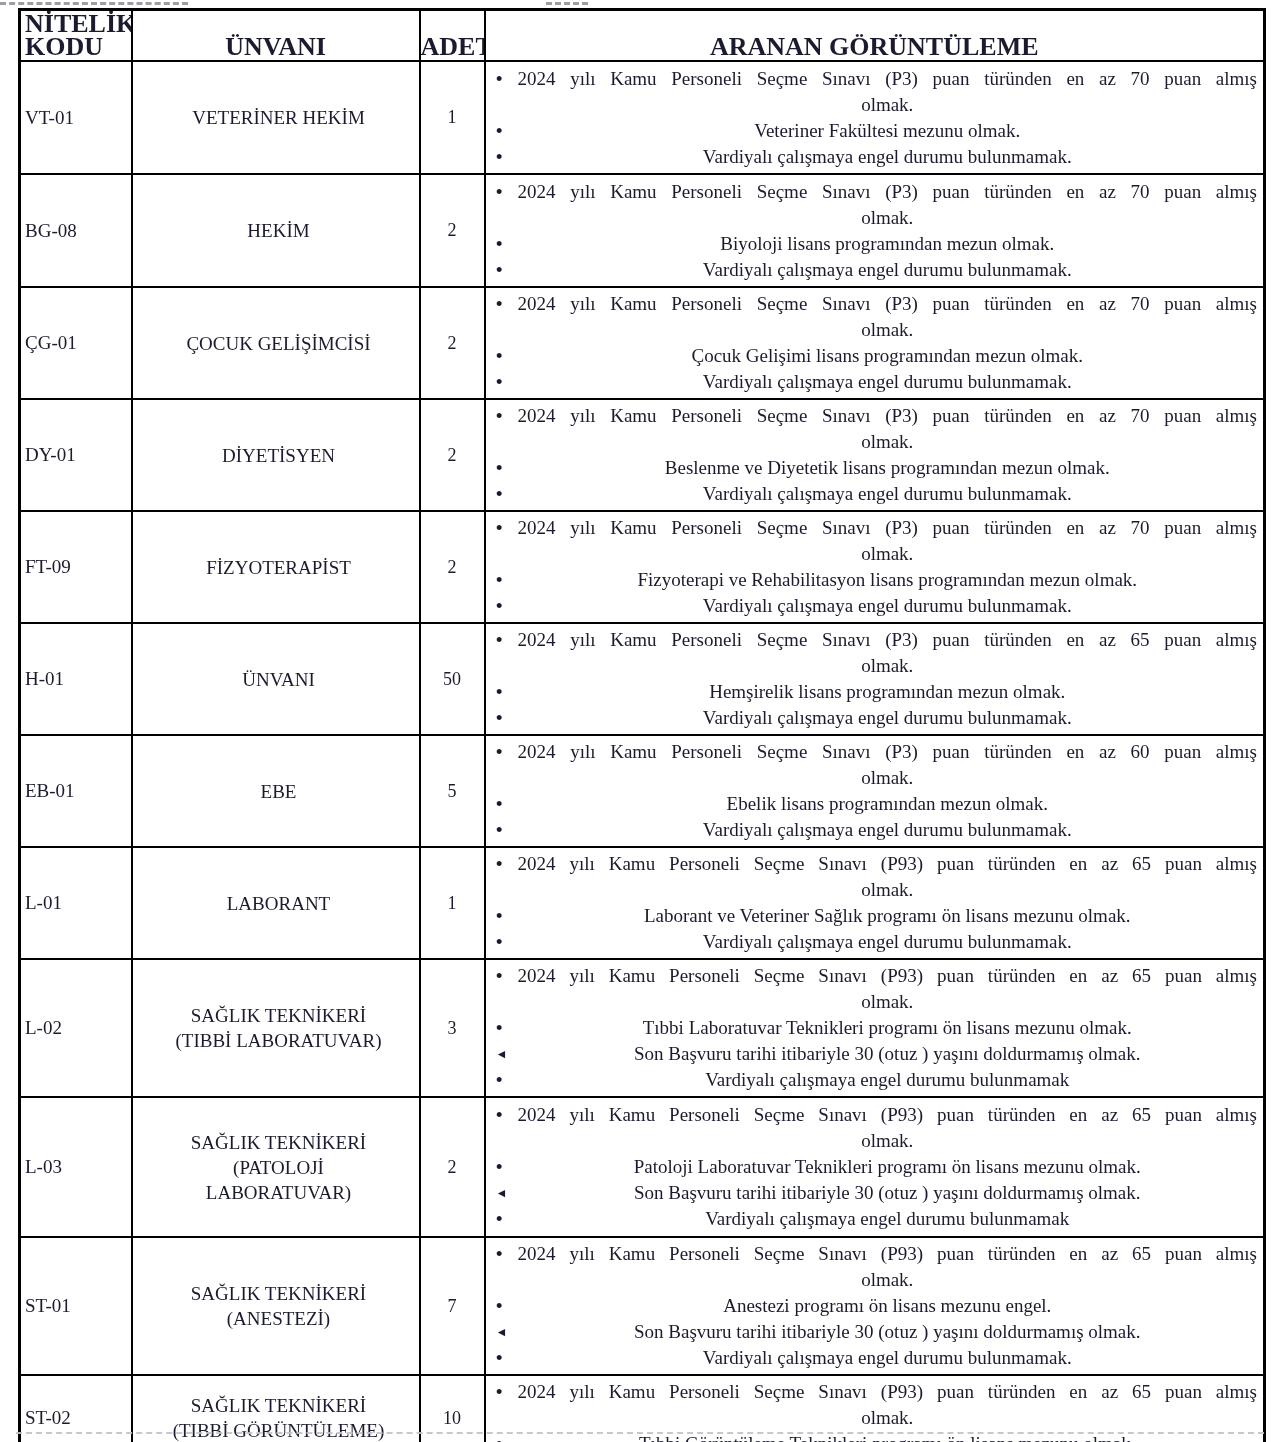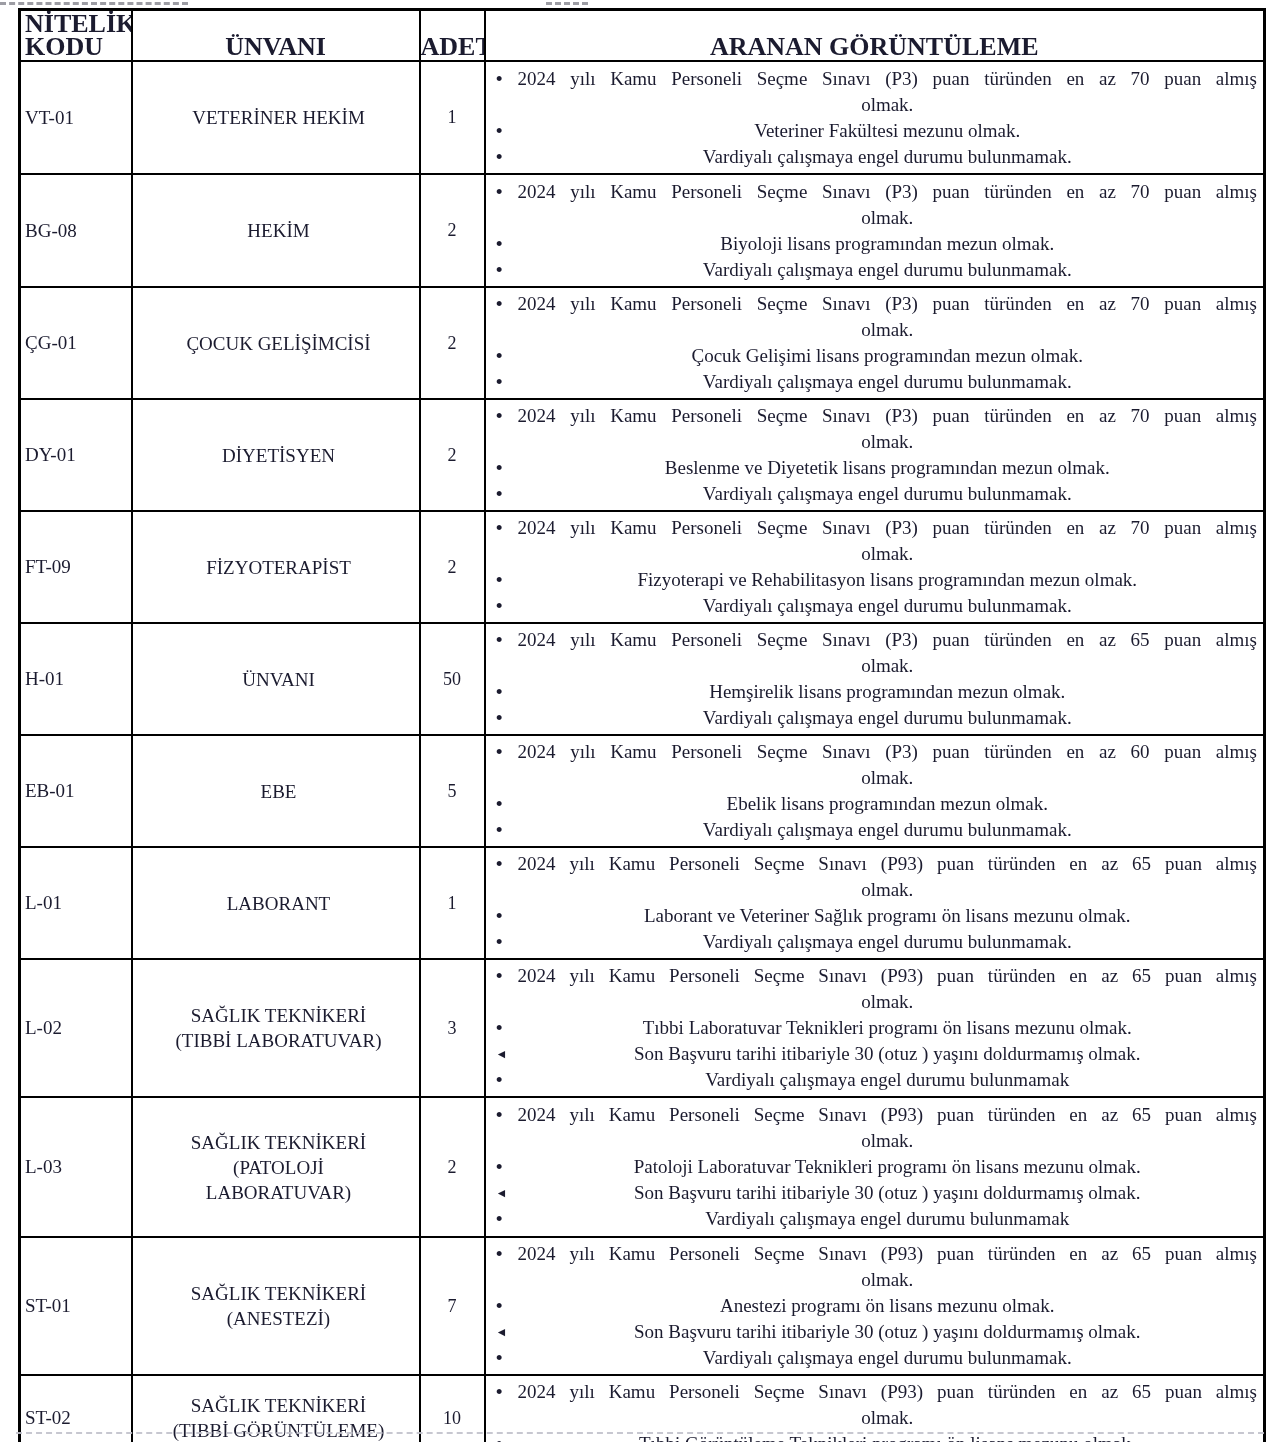--- a/index.html
+++ b/index.html
@@ -348,21 +348,21 @@
           </td>
           <td class="cell-count">7</td>
           <td class="cell-reqs">
             <div class="req">
               <span class="req-marker dot">•</span>
               <div class="req-line j">2024 yılı Kamu Personeli Seçme Sınavı (P93) puan türünden en az 65 puan almış</div>
               <div class="req-line">olmak.</div>
             </div>
             <div class="req">
               <span class="req-marker dot">•</span>
-              <div class="req-line">Anestezi programı ön lisans mezunu olmak.</div>
+              <div class="req-line">Anestezi programı ön lisans mezunu engel.</div>
             </div>
             <div class="req">
               <span class="req-marker arrow">◄</span>
               <div class="req-line">Son Başvuru tarihi itibariyle  30  (otuz ) yaşını doldurmamış olmak.</div>
             </div>
             <div class="req">
               <span class="req-marker dot">•</span>
               <div class="req-line">Vardiyalı çalışmaya engel durumu bulunmamak.</div>
             </div>
           </td>

